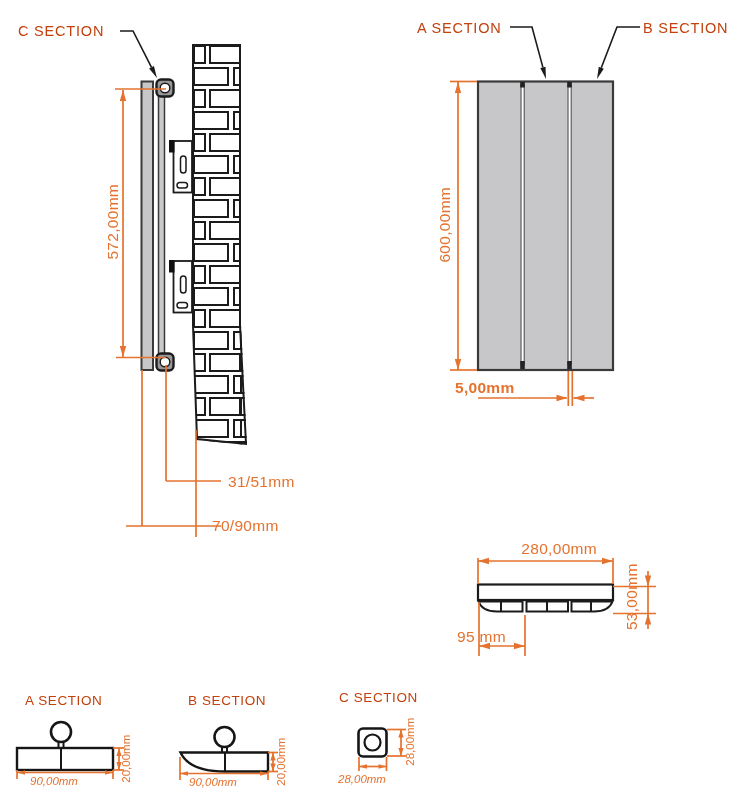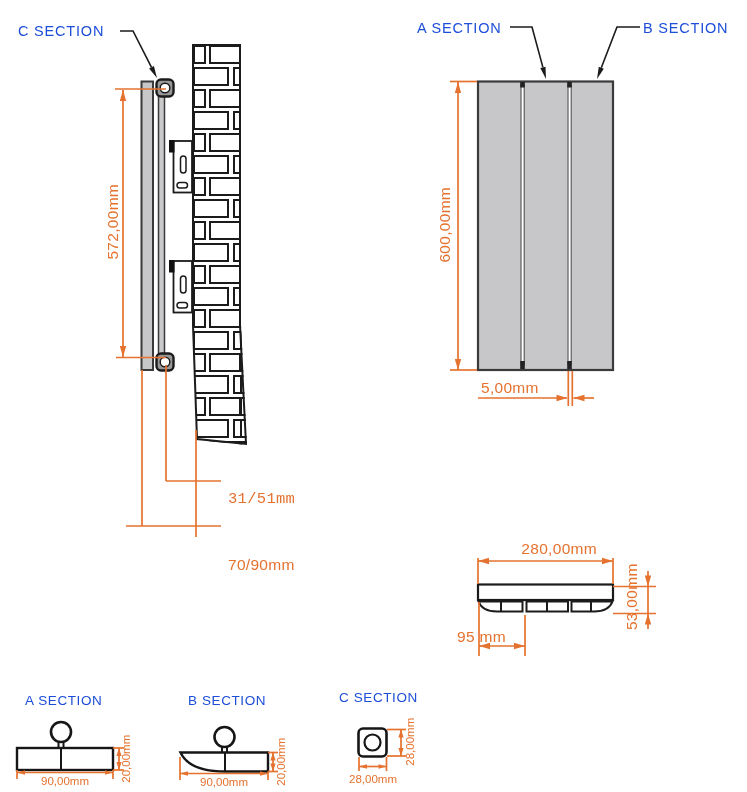--- a/index.html
+++ b/index.html
@@ -2,33 +2,33 @@
 <html><head>
 <meta charset="utf-8">
 <style>
   html,body{margin:0;padding:0;background:#ffffff;}
   #canvas{
     position:relative;width:747px;height:792px;background:#ffffff;overflow:hidden;
     font-family:"Liberation Sans", sans-serif;
   }
   #drawing{position:absolute;left:0;top:0;}
   .lbl{
-    position:absolute;color:#1d4ed8;font-size:14.5px;letter-spacing:0.8px;
+    position:absolute;color:#c2410c;font-size:14.5px;letter-spacing:0.8px;
     line-height:1;white-space:nowrap;
   }
   .lbl.small{font-size:13.5px;letter-spacing:0.6px;}
   .odim{
     position:absolute;color:#E5722E;font-size:15.5px;letter-spacing:0.3px;
     line-height:1;white-space:nowrap;
   }
   .odim.rot{width:90px;text-align:center;transform:rotate(-90deg);}
   .sdim{
     position:absolute;color:#E5722E;font-size:11.5px;line-height:1;white-space:nowrap;
   }
-  .sdim.ctr{width:70px;text-align:center;}
+  .sdim.ctr{width:70px;text-align:left;font-style:italic;}
   .sdim.rot{width:60px;text-align:center;transform:rotate(-90deg);}
 </style>
 </head>
 <body>
 
 <div id="canvas">
 
   <svg id="drawing" width="747" height="792" viewBox="0 0 747 792">
     <defs>
       <pattern id="bricks" patternUnits="userSpaceOnUse" x="193" y="45" width="47" height="44">
@@ -210,25 +210,25 @@
       <polygon points="546,79 540.3,68.1 545.5,66.7"></polygon>
       <polygon points="597,79 598.8,66.8 603.8,68.8"></polygon>
     </g>
   </svg>
 
   <div class="lbl" style="left:18px;top:24px;">C SECTION</div>
   <div class="lbl" style="left:417px;top:21px;">A SECTION</div>
   <div class="lbl" style="left:643px;top:21px;">B SECTION</div>
 
   <div class="odim rot" style="left:68px;top:214px;">572,00mm</div>
-  <div class="odim" style="left:228px;top:492px;font-family:Liberation Mono, monospace;">31/51mm</div>
-  <div class="odim" style="left:228px;top:518px;margin-top:39px;">70/90mm</div>
+  <div class="odim" style="left:228px;top:474px;">31/51mm</div>
+  <div class="odim" style="left:212px;top:518px;">70/90mm</div>
 
   <div class="odim rot" style="left:400px;top:217px;">600,00mm</div>
-  <div class="odim" style="left:481px;top:380px;">5,00mm</div>
+  <div class="odim" style="left:455px;top:380px;font-weight:bold;">5,00mm</div>
 
   <div class="odim" style="left:497px;top:541px;width:100px;text-align:right;">280,00mm</div>
   <div class="odim rot" style="left:587px;top:589px;">53,00mm</div>
   <div class="odim" style="left:410px;top:629px;margin-left:47px;">95 mm</div>
 
   <div class="lbl small" style="left:25px;top:694px;">A SECTION</div>
   <div class="lbl small" style="left:188px;top:694px;">B SECTION</div>
   <div class="lbl small" style="left:339px;top:691px;">C SECTION</div>
 
   <div class="sdim ctr" style="left:30px;top:776px;">90,00mm</div>

